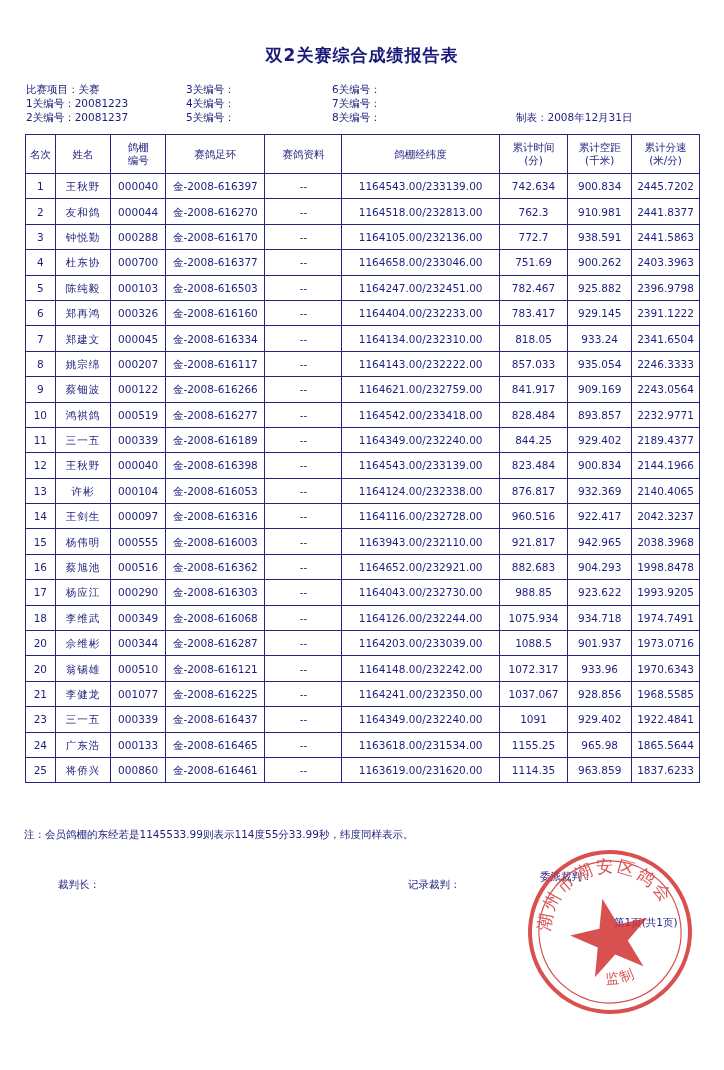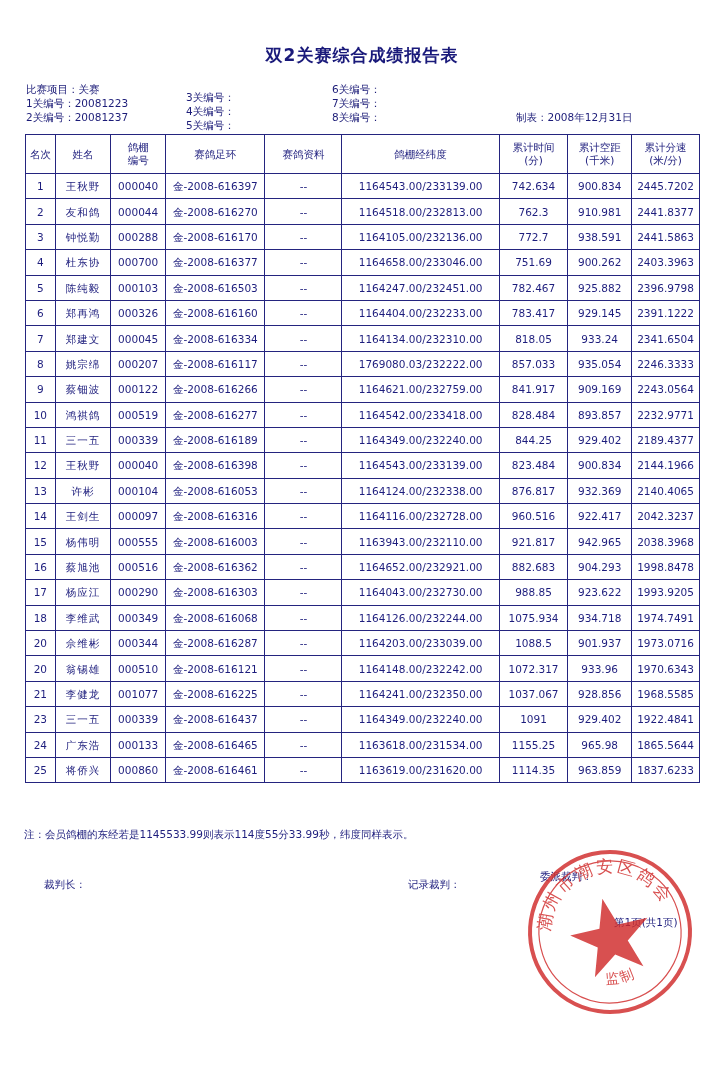--- a/index.html
+++ b/index.html
@@ -37,21 +37,21 @@
     width: 676px;
     font-size: 10.5px;
     line-height: 14px;
     color: #1c1c78;
   }
   .meta-col {
     position: absolute;
     top: 0;
   }
   .c1 { left: 0px; }
-  .c2 { left: 160px; margin-top: 8px; }
+  .c2 { left: 160px; }
   .c3 { left: 306px; }
   .meta-row { white-space: nowrap; }
   .print-date {
     position: absolute;
     left: 490px;
     top: 28px;
     font-size: 10.5px;
     white-space: nowrap;
   }
 
@@ -99,21 +99,21 @@
     font-size: 10.5px;
     color: #1d1d7d;
     white-space: nowrap;
   }
   .sign {
     position: absolute;
     top: 878px;
     font-size: 10.5px;
     color: #1d1d7d;
   }
-  .sign-1 { left: 44px; }
+  .sign-1 { left: 58px; }
   .sign-2 { left: 408px; }
   .sign-3 { left: 540px; top: 870px; }
   .pageno {
     position: absolute;
     left: 614px;
     top: 916px;
     font-size: 10.5px;
     color: #1d1d7d;
     white-space: nowrap;
   }
@@ -269,21 +269,21 @@
           <td class="col-time">818.05</td>
           <td class="col-dist">933.24</td>
           <td class="col-speed">2341.6504</td>
         </tr>
         <tr>
           <td class="col-rank">8</td>
           <td class="col-name td-name">姚宗绵</td>
           <td class="col-loft">000207</td>
           <td class="col-ring">金-2008-616117</td>
           <td class="col-info">--</td>
-          <td class="col-geo">1769080.03/232222.00</td>
+          <td class="col-geo">1164143.00/232222.00</td>
           <td class="col-time">857.033</td>
           <td class="col-dist">935.054</td>
           <td class="col-speed">2246.3333</td>
         </tr>
         <tr>
           <td class="col-rank">9</td>
           <td class="col-name td-name">蔡钿波</td>
           <td class="col-loft">000122</td>
           <td class="col-ring">金-2008-616266</td>
           <td class="col-info">--</td>

